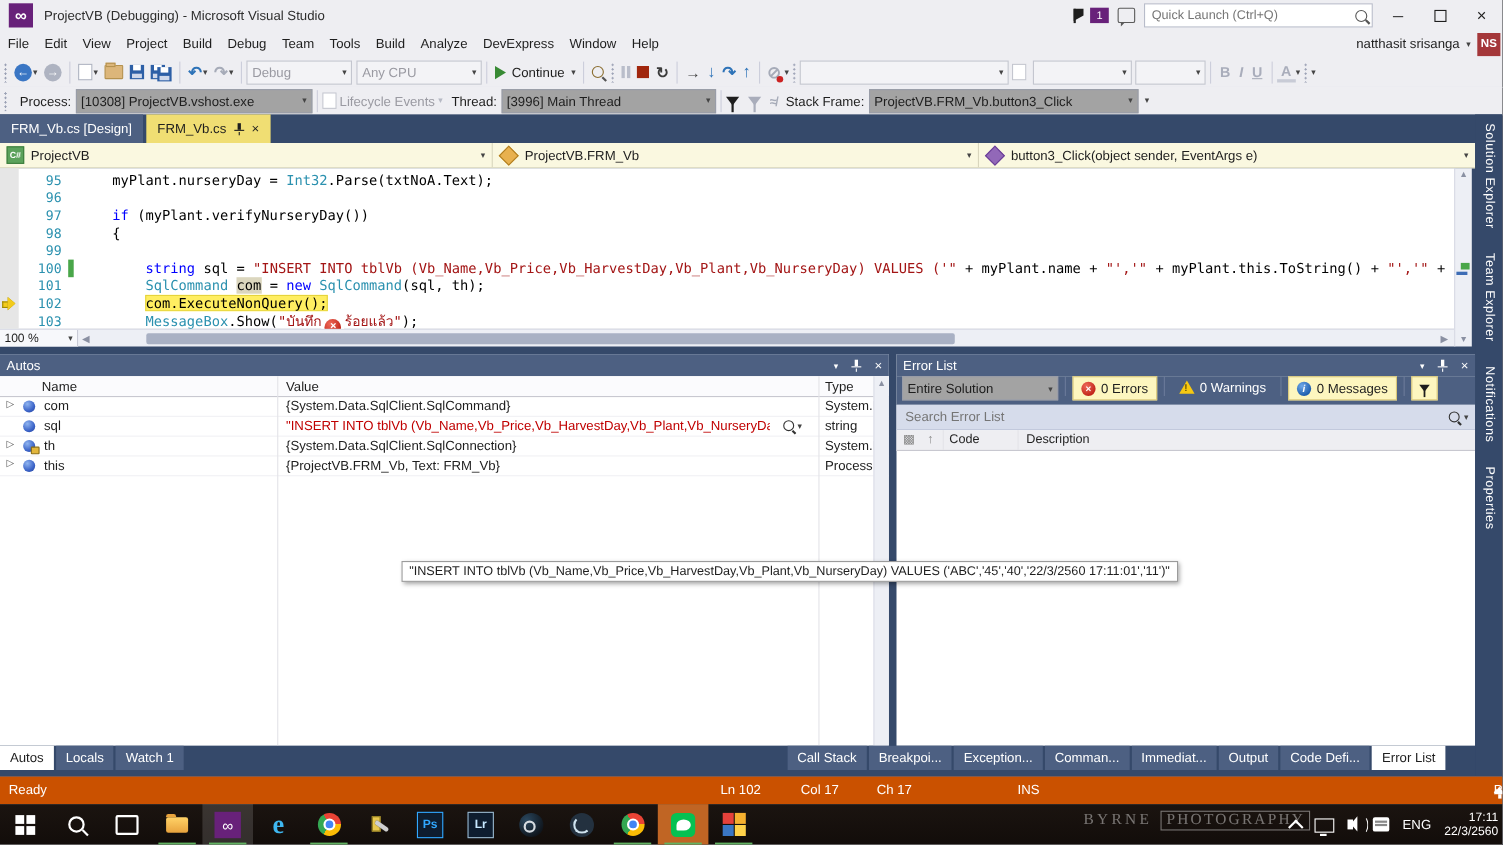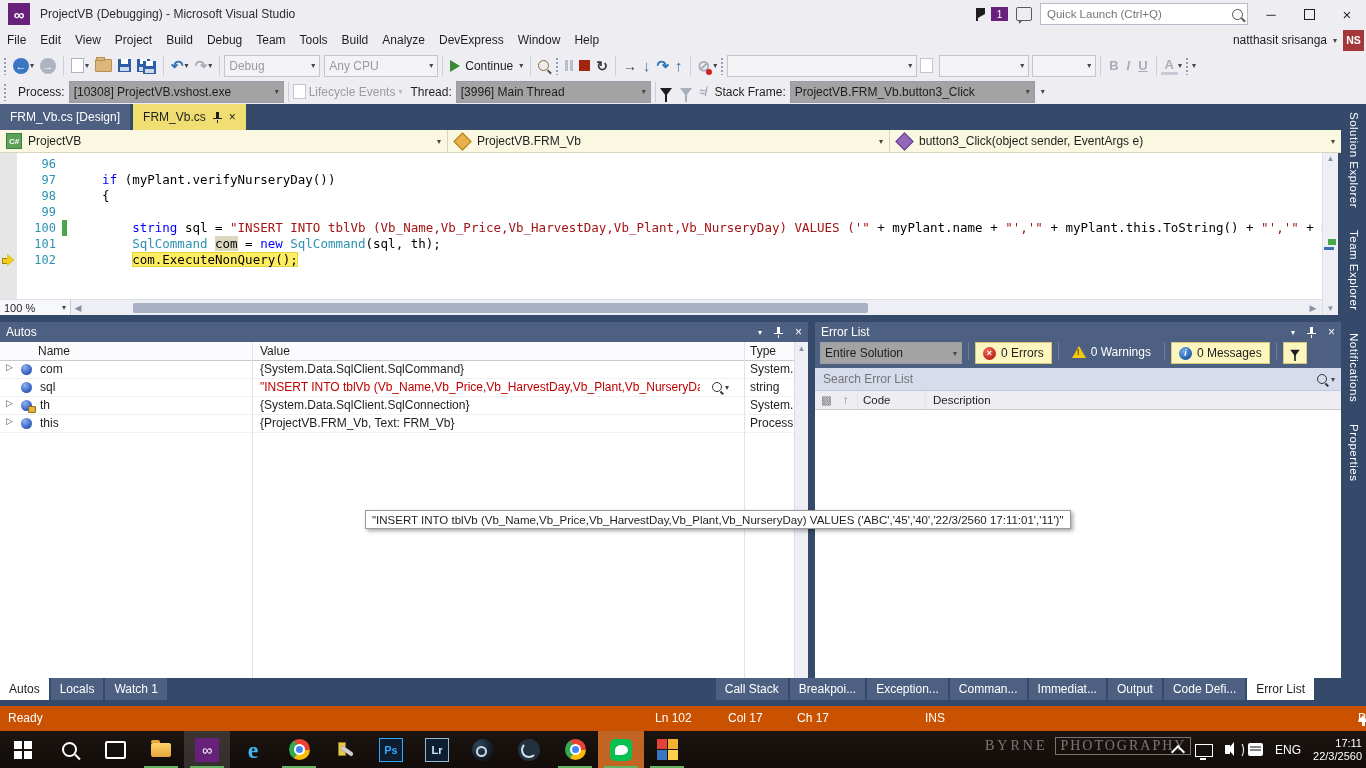--- a/index.html
+++ b/index.html
@@ -409,20 +409,24 @@
         <span class="i-method"></span>
         <span>button3_Click(object sender, EventArgs e)</span>
         <span class="nav-caret">▾</span>
       </div>
     </div>
 
     <div class="editor">
       <div class="bp-gutter"></div>
       <div style="position:absolute;left:0;top:3px;right:0;">
           <div class="code-row">
+            <span class="lnum">95</span>
+            <span class="code-text"><span>    myPlant.nurseryDay = </span><span class="c-type">Int32</span><span>.Parse(txtNoA.Text);</span></span>
+          </div>
+          <div class="code-row">
             <span class="lnum">96</span>
             <span class="code-text"></span>
           </div>
           <div class="code-row">
             <span class="lnum">97</span>
             <span class="code-text"><span>    </span><span class="c-kw">if</span><span> (myPlant.verifyNurseryDay())</span></span>
           </div>
           <div class="code-row">
             <span class="lnum">98</span>
             <span class="code-text"><span>    {</span></span>
@@ -437,20 +441,24 @@
             <span class="code-text"><span>        </span><span class="c-kw">string</span><span> sql = </span><span class="c-str">"INSERT INTO tblVb (Vb_Name,Vb_Price,Vb_HarvestDay,Vb_Plant,Vb_NurseryDay) VALUES ('"</span><span> + myPlant.name + </span><span class="c-str">"','"</span><span> + myPlant.this.ToString() + </span><span class="c-str">"','"</span><span> + myPlant.H</span></span>
           </div>
           <div class="code-row">
             <span class="lnum">101</span>
             <span class="code-text"><span>        </span><span class="c-type">SqlCommand</span><span> </span><span class=" hl-ref">com</span><span> = </span><span class="c-kw">new</span><span> </span><span class="c-type">SqlCommand</span><span>(sql, th);</span></span>
           </div>
           <div class="code-row">
             <span class="cur-arrow"></span>
             <span class="lnum">102</span>
             <span class="code-text"><span>        </span><span class=" hl-stmt">com.ExecuteNonQuery();</span></span>
+          </div>
+          <div class="code-row">
+            <span class="lnum">103</span>
+            <span class="code-text"><span>        </span><span class="c-type">MessageBox</span><span>.Show(</span><span class="c-str">"บันทึก</span><span class="err-badge">×</span><span class="c-str">ร้อยแล้ว"</span><span>);</span></span>
           </div>
         </div>
     </div>
     <div class="hscroll">
       <div class="zoombox">
           <span>100 %</span>
           <span class="caret">▾</span>
         </div>
       <span class="harrow">◀</span>
       <div class="hthumb"></div>

